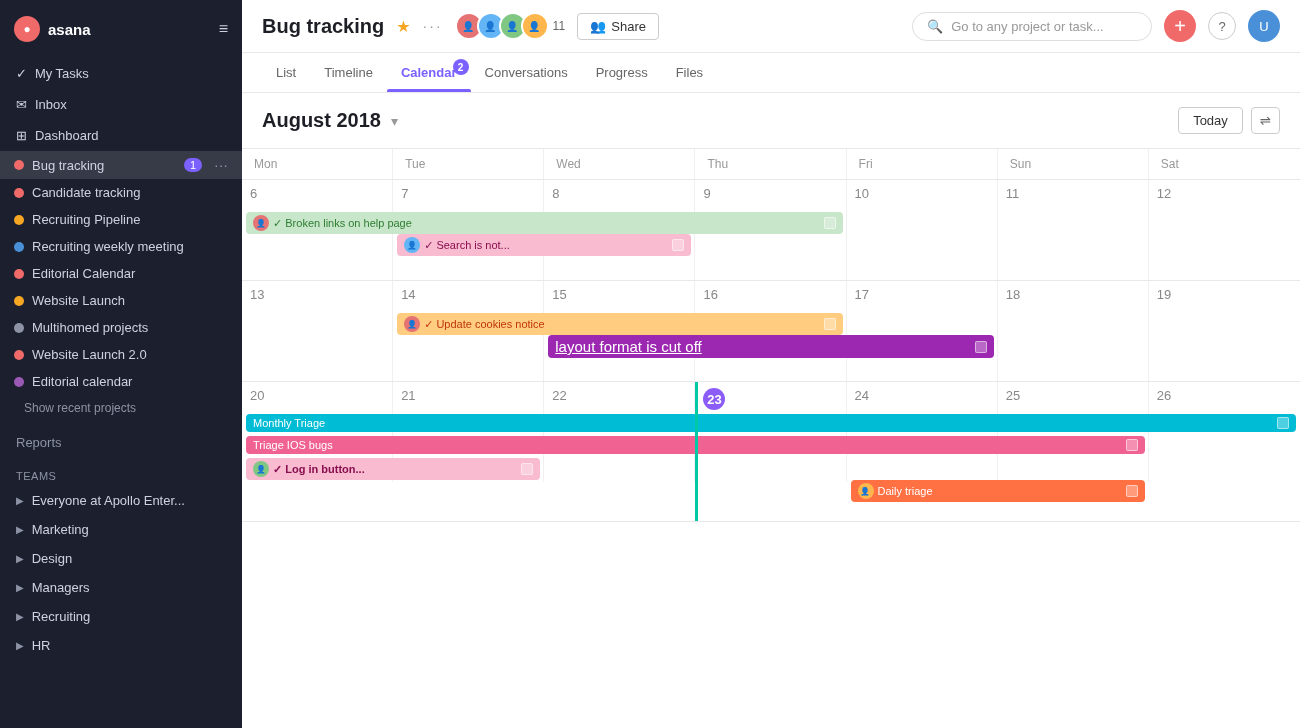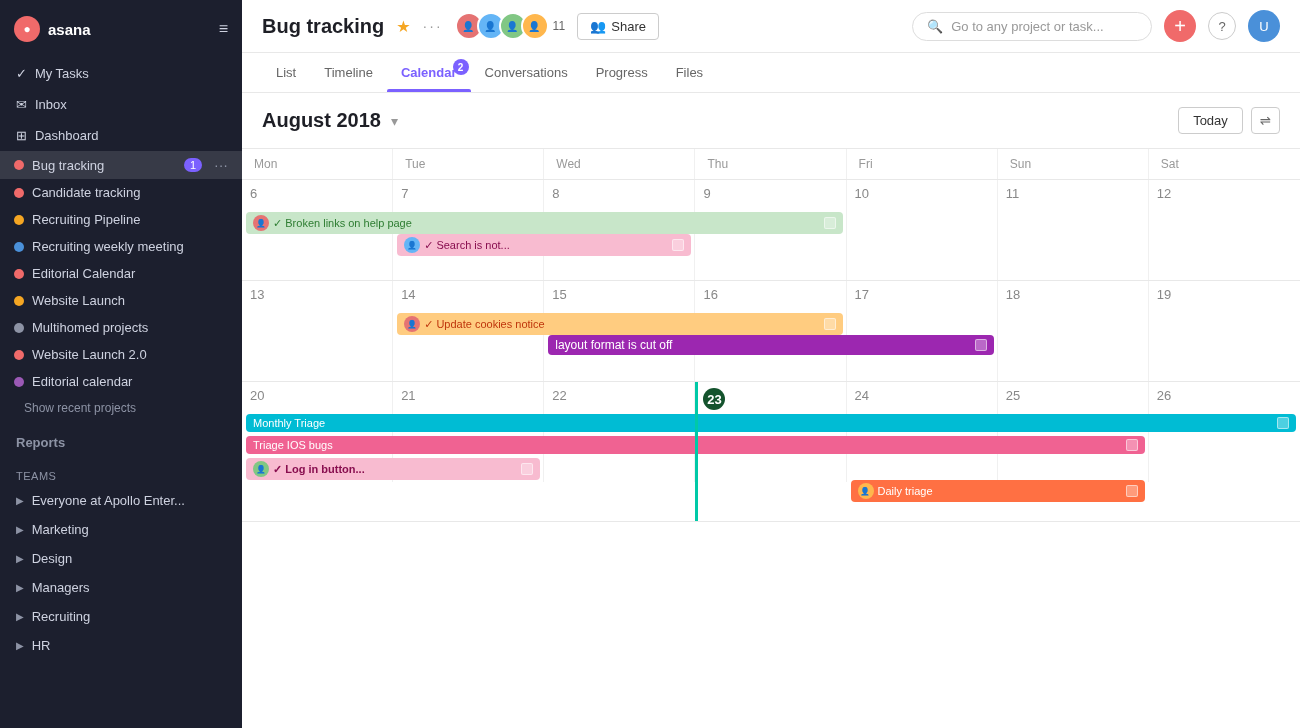--- a/index.html
+++ b/index.html
@@ -289,21 +289,21 @@
       gap: 4px;
       cursor: pointer;
       overflow: hidden;
       white-space: nowrap;
     }
 
     .reports-label {
       padding: 14px 16px 4px;
       font-size: 13px;
       color: #8d93a5;
-      font-weight: 700;
+      font-weight: 400;
     }
   </style>
 </head>
 <body>
 
 <div id="sidebar">
   <div id="sidebar-header">
     <div class="asana-logo">
       <div class="asana-logo-icon">●</div>
       <span>asana</span>
@@ -521,38 +521,38 @@
               </div>
               <div style="border-right: none; padding: 6px 8px; min-height: 100px;">
                 <span style="font-size: 13px; color: rgb(136, 136, 136); display: block; margin-bottom: 24px;">19</span>
               </div>
             </div>
             <div class="cal-event" style="background: rgb(255, 204, 128); color: rgb(191, 54, 12); position: absolute; left: calc(14.2857% + 4px); width: calc(42.8571% - 8px); display: flex; align-items: center; gap: 4px; padding: 3px 7px; border-radius: 4px; font-size: 11px; z-index: 3; cursor: pointer; overflow: hidden; white-space: nowrap; top: 32px;">
               <div style="width: 16px; height: 16px; border-radius: 50%; background: rgb(229, 115, 115); flex-shrink: 0; display: flex; align-items: center; justify-content: center; font-size: 8px; color: white;">👤</div>
               <span style="flex: 1 1 0%; overflow: hidden; text-overflow: ellipsis;">✓  Update cookies notice</span>
               <span style="width: 12px; height: 12px; border: 1px solid rgba(255, 255, 255, 0.5); border-radius: 2px; background: rgba(255, 255, 255, 0.3); flex-shrink: 0;"></span>
             </div>
-            <div class="cal-event" style="background: rgb(156, 39, 176); color: white; position: absolute; left: calc(28.5714% + 4px); width: calc(42.8571% - 8px); display: flex; align-items: center; gap: 16px; padding: 3px 7px; border-radius: 4px; font-size: 12px; z-index: 3; cursor: pointer; overflow: hidden; white-space: nowrap; top: 54px;">
+            <div class="cal-event" style="background: rgb(156, 39, 176); color: white; position: absolute; left: calc(28.5714% + 4px); width: calc(42.8571% - 8px); display: flex; align-items: center; gap: 16px; padding: 3px 7px; border-radius: 4px; font-size: 15px; z-index: 3; cursor: pointer; overflow: hidden; white-space: nowrap; top: 54px; text-decoration: underline;">
               <span style="flex: 1 1 0%; overflow: hidden; text-overflow: ellipsis;">layout format is cut off</span>
               <span style="width: 12px; height: 12px; border: 1px solid rgba(255, 255, 255, 0.5); border-radius: 2px; background: rgba(255, 255, 255, 0.3); flex-shrink: 0;"></span>
             </div>
           </div>
           <div style="border-bottom: 1px solid rgb(232, 232, 232); position: relative; min-height: 140px;">
             <div style="display: grid; grid-template-columns: repeat(7, 1fr);">
               <div style="border-right: 1px solid rgb(240, 240, 240); padding: 6px 8px; min-height: 100px;">
                 <span style="font-size: 13px; color: rgb(136, 136, 136); display: block; margin-bottom: 6px;">20</span>
               </div>
               <div style="border-right: 1px solid rgb(240, 240, 240); padding: 6px 8px; min-height: 100px;">
                 <span style="font-size: 13px; color: rgb(136, 136, 136); display: block; margin-bottom: 6px;">21</span>
               </div>
               <div style="border-right: 1px solid rgb(240, 240, 240); padding: 6px 8px; min-height: 100px;">
                 <span style="font-size: 13px; color: rgb(136, 136, 136); display: block; margin-bottom: 6px;">22</span>
               </div>
               <div style="border-right: 1px solid rgb(240, 240, 240); padding: 6px 8px; min-height: 100px;">
-                <span style="background: #14532d; color: white; border-radius: 50%; width: 22px; height: 22px; display: flex; align-items: center; justify-content: center; font-weight: bold; font-size: 13px;">23</span>
+                <span style="background: #8b5cf6; color: white; border-radius: 50%; width: 22px; height: 22px; display: flex; align-items: center; justify-content: center; font-weight: bold; font-size: 13px;">23</span>
               </div>
               <div style="border-right: 1px solid rgb(240, 240, 240); padding: 6px 8px; min-height: 100px;">
                 <span style="font-size: 13px; color: rgb(136, 136, 136); display: block; margin-bottom: 6px;">24</span>
               </div>
               <div style="border-right: 1px solid rgb(240, 240, 240); padding: 6px 8px; min-height: 100px;">
                 <span style="font-size: 13px; color: rgb(136, 136, 136); display: block; margin-bottom: 6px;">25</span>
               </div>
               <div style="border-right: none; padding: 6px 8px; min-height: 100px;">
                 <span style="font-size: 13px; color: rgb(136, 136, 136); display: block; margin-bottom: 6px;">26</span>
               </div>

